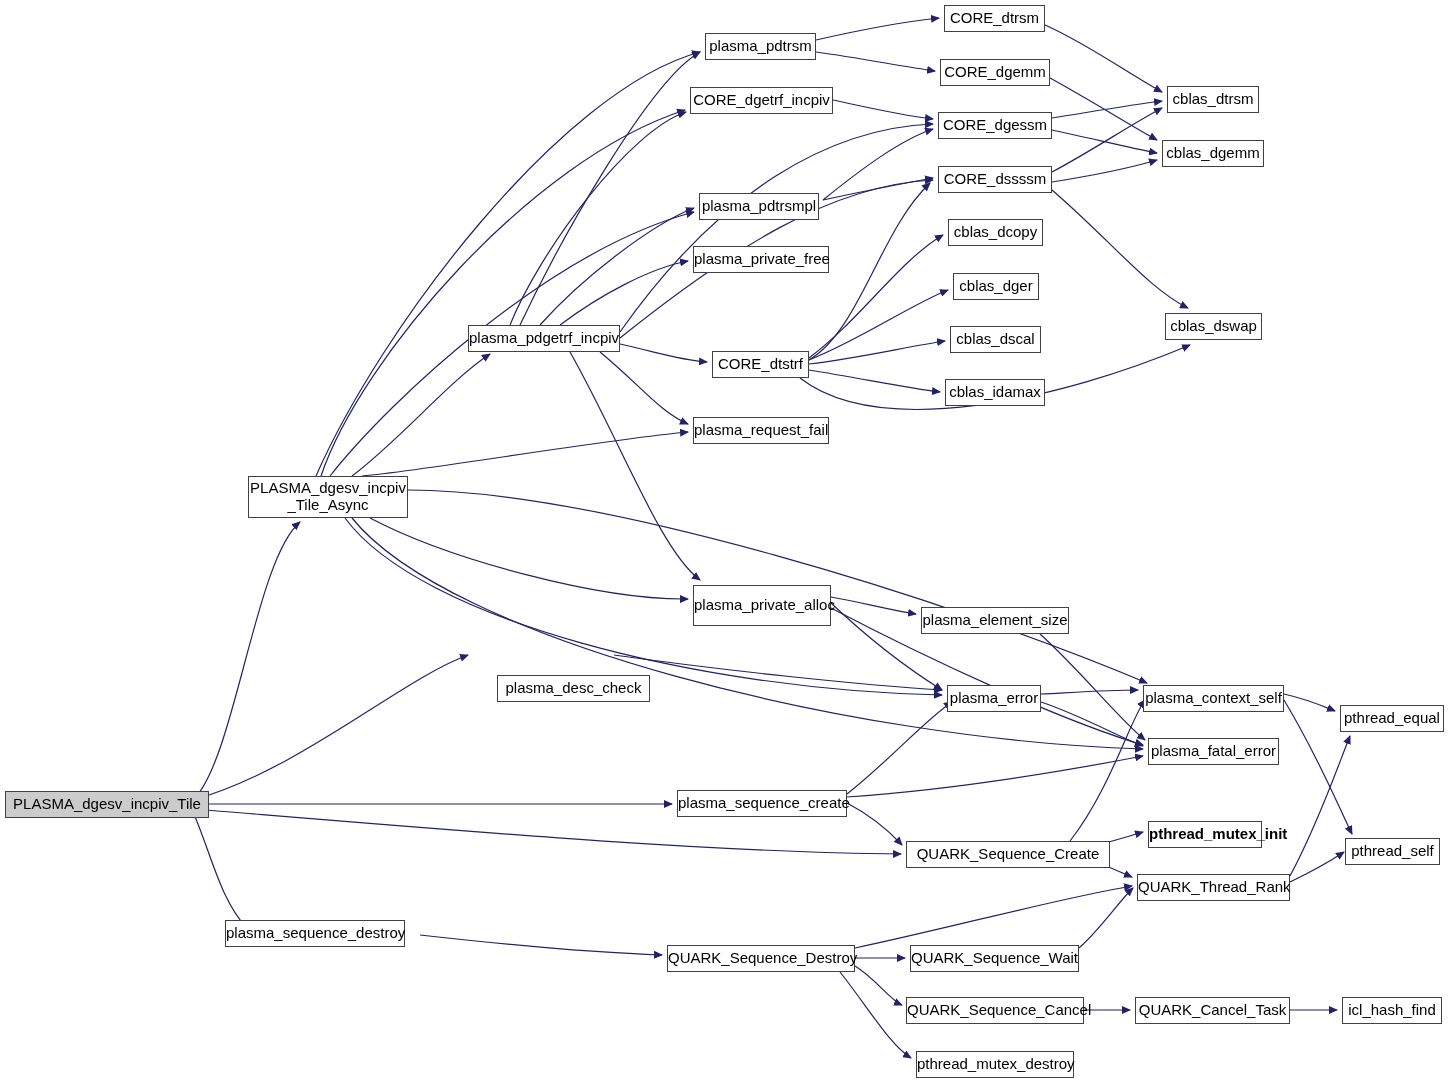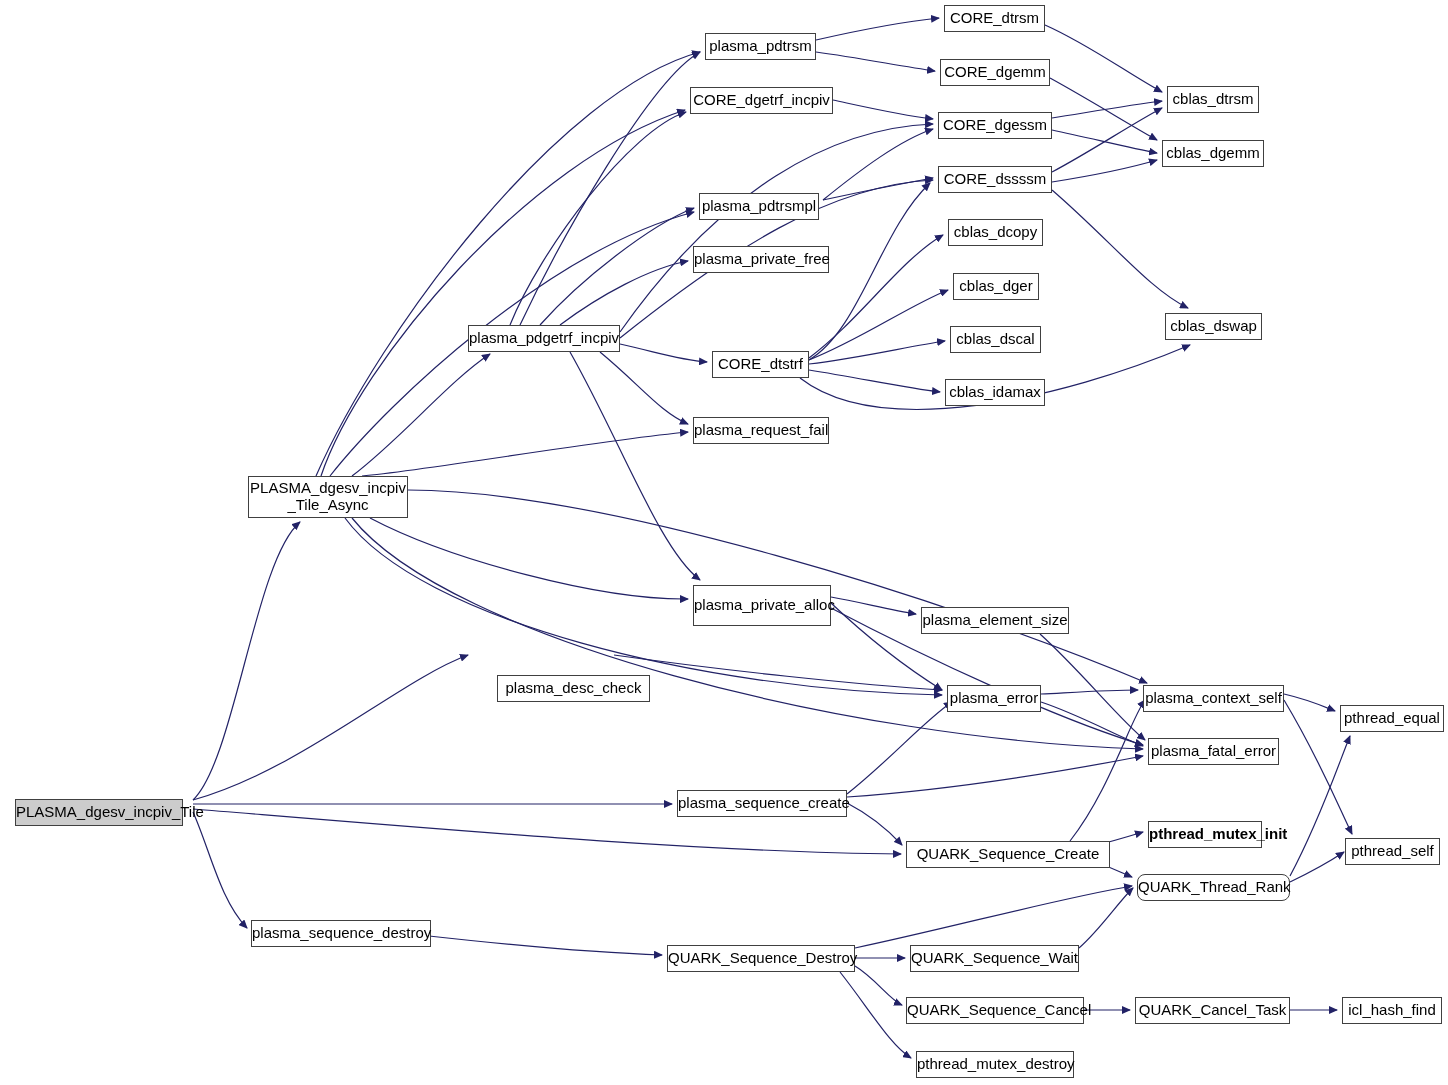--- a/index.html
+++ b/index.html
@@ -120,24 +120,24 @@
         <path d="M 855 958 C 875 958 895 958 905 958" marker-end="url(#ah)"></path>
         <path d="M 855 966 C 875 978 890 1000 902 1005" marker-end="url(#ah)"></path>
         <path d="M 840 972 C 870 1010 890 1045 911 1058" marker-end="url(#ah)"></path>
         <path d="M 855 948 C 950 928 1060 898 1132 886" marker-end="url(#ah)"></path>
         <path d="M 1079 948 C 1100 930 1120 900 1133 888" marker-end="url(#ah)"></path>
         <path d="M 1084 1010 C 1100 1010 1118 1010 1130 1010" marker-end="url(#ah)"></path>
         <path d="M 1290 1010 C 1305 1010 1325 1010 1337 1010" marker-end="url(#ah)"></path>
       </g>
   </svg>
   <div id="nodes">
-      <div class="node root" style="left: 15px; top: 791px; width: 168px; height: 27px; margin-top: 8px;"><span>PLASMA_dgesv_incpiv_Tile</span></div>
+      <div class="node root" style="left: 5px; top: 791px; width: 204px; height: 27px;"><span>PLASMA_dgesv_incpiv_Tile</span></div>
       <div class="node" style="left: 248px; top: 476px; width: 160px; height: 42px;"><span>PLASMA_dgesv_incpiv
 _Tile_Async</span></div>
-      <div class="node" style="left: 251px; top: 920px; width: 180px; height: 27px;"><span>plasma_sequence_destroy</span></div>
+      <div class="node" style="left: 225px; top: 920px; width: 180px; height: 27px;"><span>plasma_sequence_destroy</span></div>
       <div class="node" style="left: 471px; top: 675px; width: 153px; height: 27px; margin-left: 26px;"><span>plasma_desc_check</span></div>
       <div class="node" style="left: 468px; top: 325px; width: 152px; height: 27px;"><span>plasma_pdgetrf_incpiv</span></div>
       <div class="node" style="left: 705px; top: 33px; width: 111px; height: 27px;"><span>plasma_pdtrsm</span></div>
       <div class="node" style="left: 690px; top: 87px; width: 143px; height: 27px;"><span>CORE_dgetrf_incpiv</span></div>
       <div class="node" style="left: 699px; top: 193px; width: 120px; height: 27px;"><span>plasma_pdtrsmpl</span></div>
       <div class="node" style="left: 693px; top: 246px; width: 136px; height: 27px;"><span>plasma_private_free</span></div>
       <div class="node" style="left: 712px; top: 351px; width: 97px; height: 27px;"><span>CORE_dtstrf</span></div>
       <div class="node" style="left: 693px; top: 417px; width: 136px; height: 27px;"><span>plasma_request_fail</span></div>
       <div class="node" style="left: 693px; top: 585px; width: 138px; height: 41px;"><span>plasma_private_alloc</span></div>
       <div class="node" style="left: 677px; top: 790px; width: 170px; height: 27px;"><span>plasma_sequence_create</span></div>
@@ -154,20 +154,20 @@
       <div class="node" style="left: 1162px; top: 140px; width: 102px; height: 27px;"><span>cblas_dgemm</span></div>
       <div class="node" style="left: 1165px; top: 313px; width: 97px; height: 27px;"><span>cblas_dswap</span></div>
       <div class="node" style="left: 921px; top: 607px; width: 148px; height: 27px;"><span>plasma_element_size</span></div>
       <div class="node" style="left: 947px; top: 685px; width: 94px; height: 27px;"><span>plasma_error</span></div>
       <div class="node" style="left: 1143px; top: 685px; width: 141px; height: 27px;"><span>plasma_context_self</span></div>
       <div class="node" style="left: 1148px; top: 738px; width: 131px; height: 27px;"><span>plasma_fatal_error</span></div>
       <div class="node" style="left: 1340px; top: 705px; width: 104px; height: 27px;"><span>pthread_equal</span></div>
       <div class="node" style="left: 1148px; top: 821px; width: 114px; height: 27px; font-weight: bold;"><span>pthread_mutex_init</span></div>
       <div class="node" style="left: 1345px; top: 838px; width: 95px; height: 27px;"><span>pthread_self</span></div>
       <div class="node" style="left: 906px; top: 841px; width: 204px; height: 27px;"><span>QUARK_Sequence_Create</span></div>
-      <div class="node" style="left: 1137px; top: 874px; width: 153px; height: 27px; border-radius: 8px;"><span>QUARK_Thread_Rank</span></div>
+      <div class="node" style="left: 1137px; top: 874px; width: 153px; height: 27px;"><span>QUARK_Thread_Rank</span></div>
       <div class="node" style="left: 910px; top: 945px; width: 169px; height: 27px;"><span>QUARK_Sequence_Wait</span></div>
       <div class="node" style="left: 906px; top: 997px; width: 178px; height: 27px;"><span>QUARK_Sequence_Cancel</span></div>
       <div class="node" style="left: 916px; top: 1051px; width: 158px; height: 27px;"><span>pthread_mutex_destroy</span></div>
       <div class="node" style="left: 1135px; top: 997px; width: 155px; height: 27px;"><span>QUARK_Cancel_Task</span></div>
       <div class="node" style="left: 1342px; top: 997px; width: 100px; height: 27px;"><span>icl_hash_find</span></div>
     </div>
 </div>
 
 </body></html>

